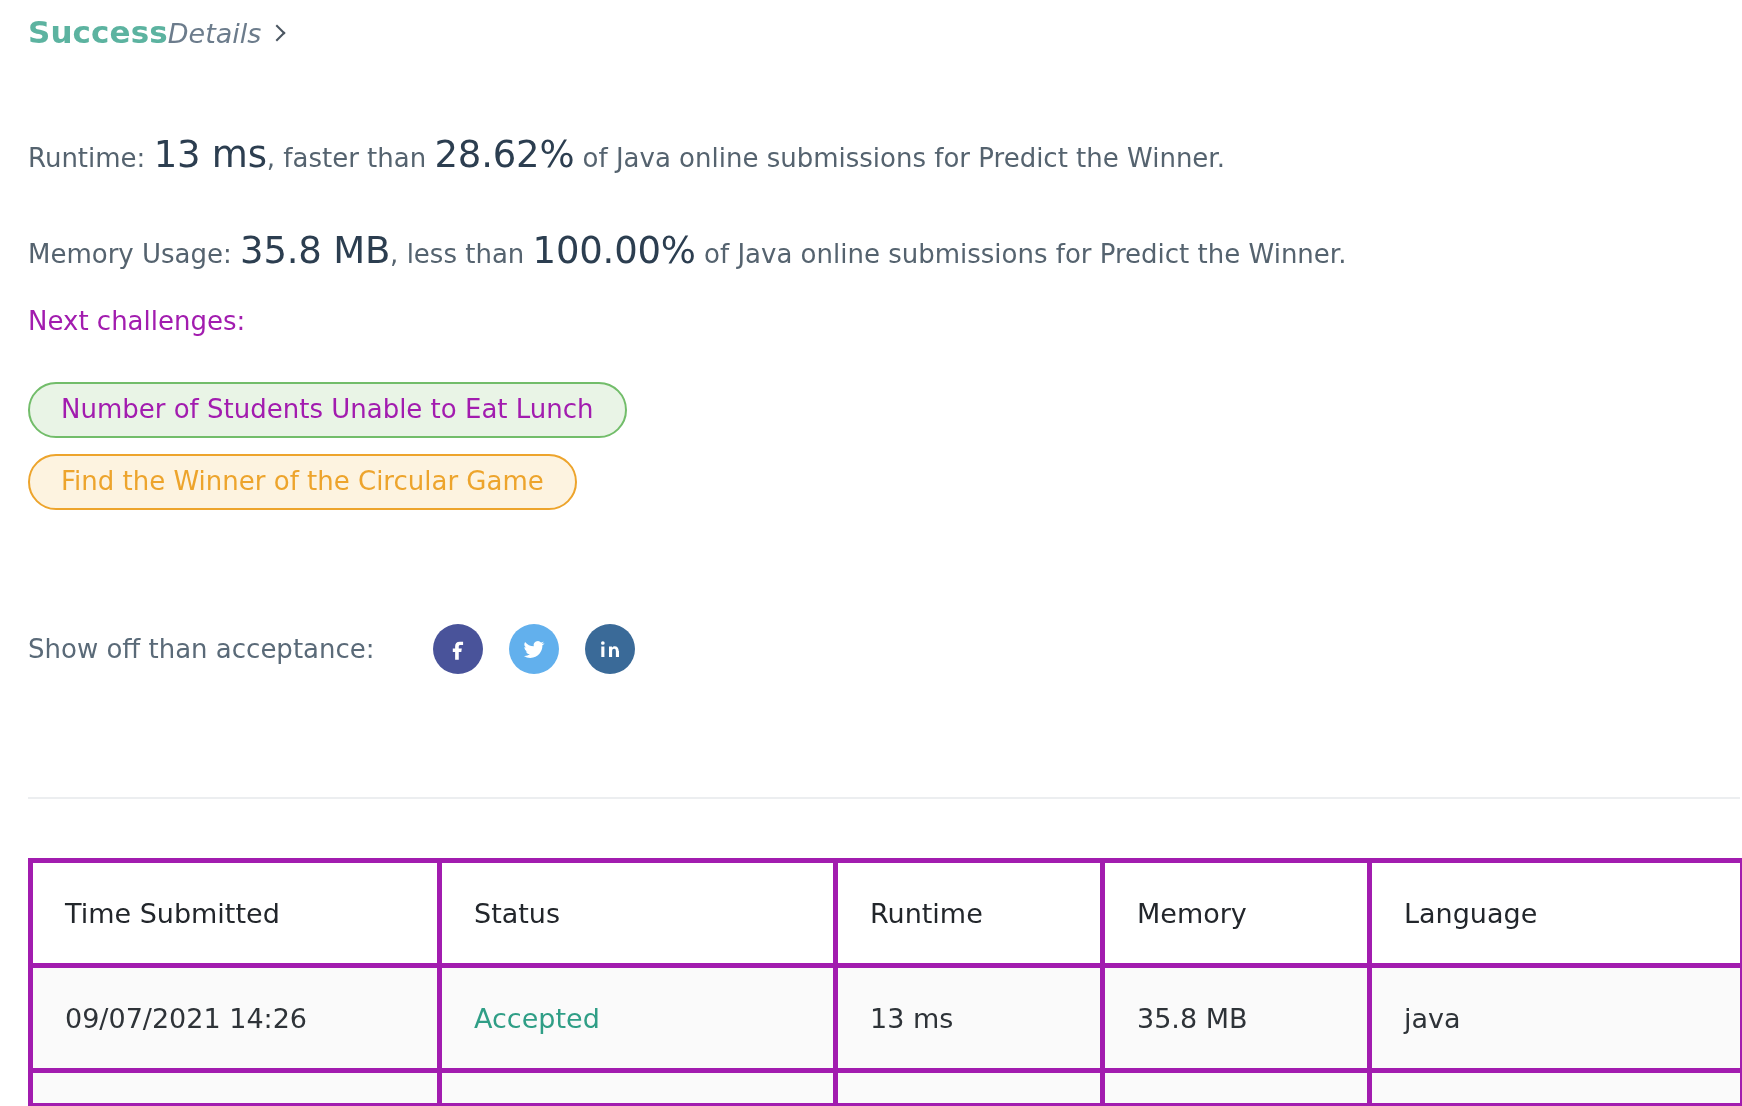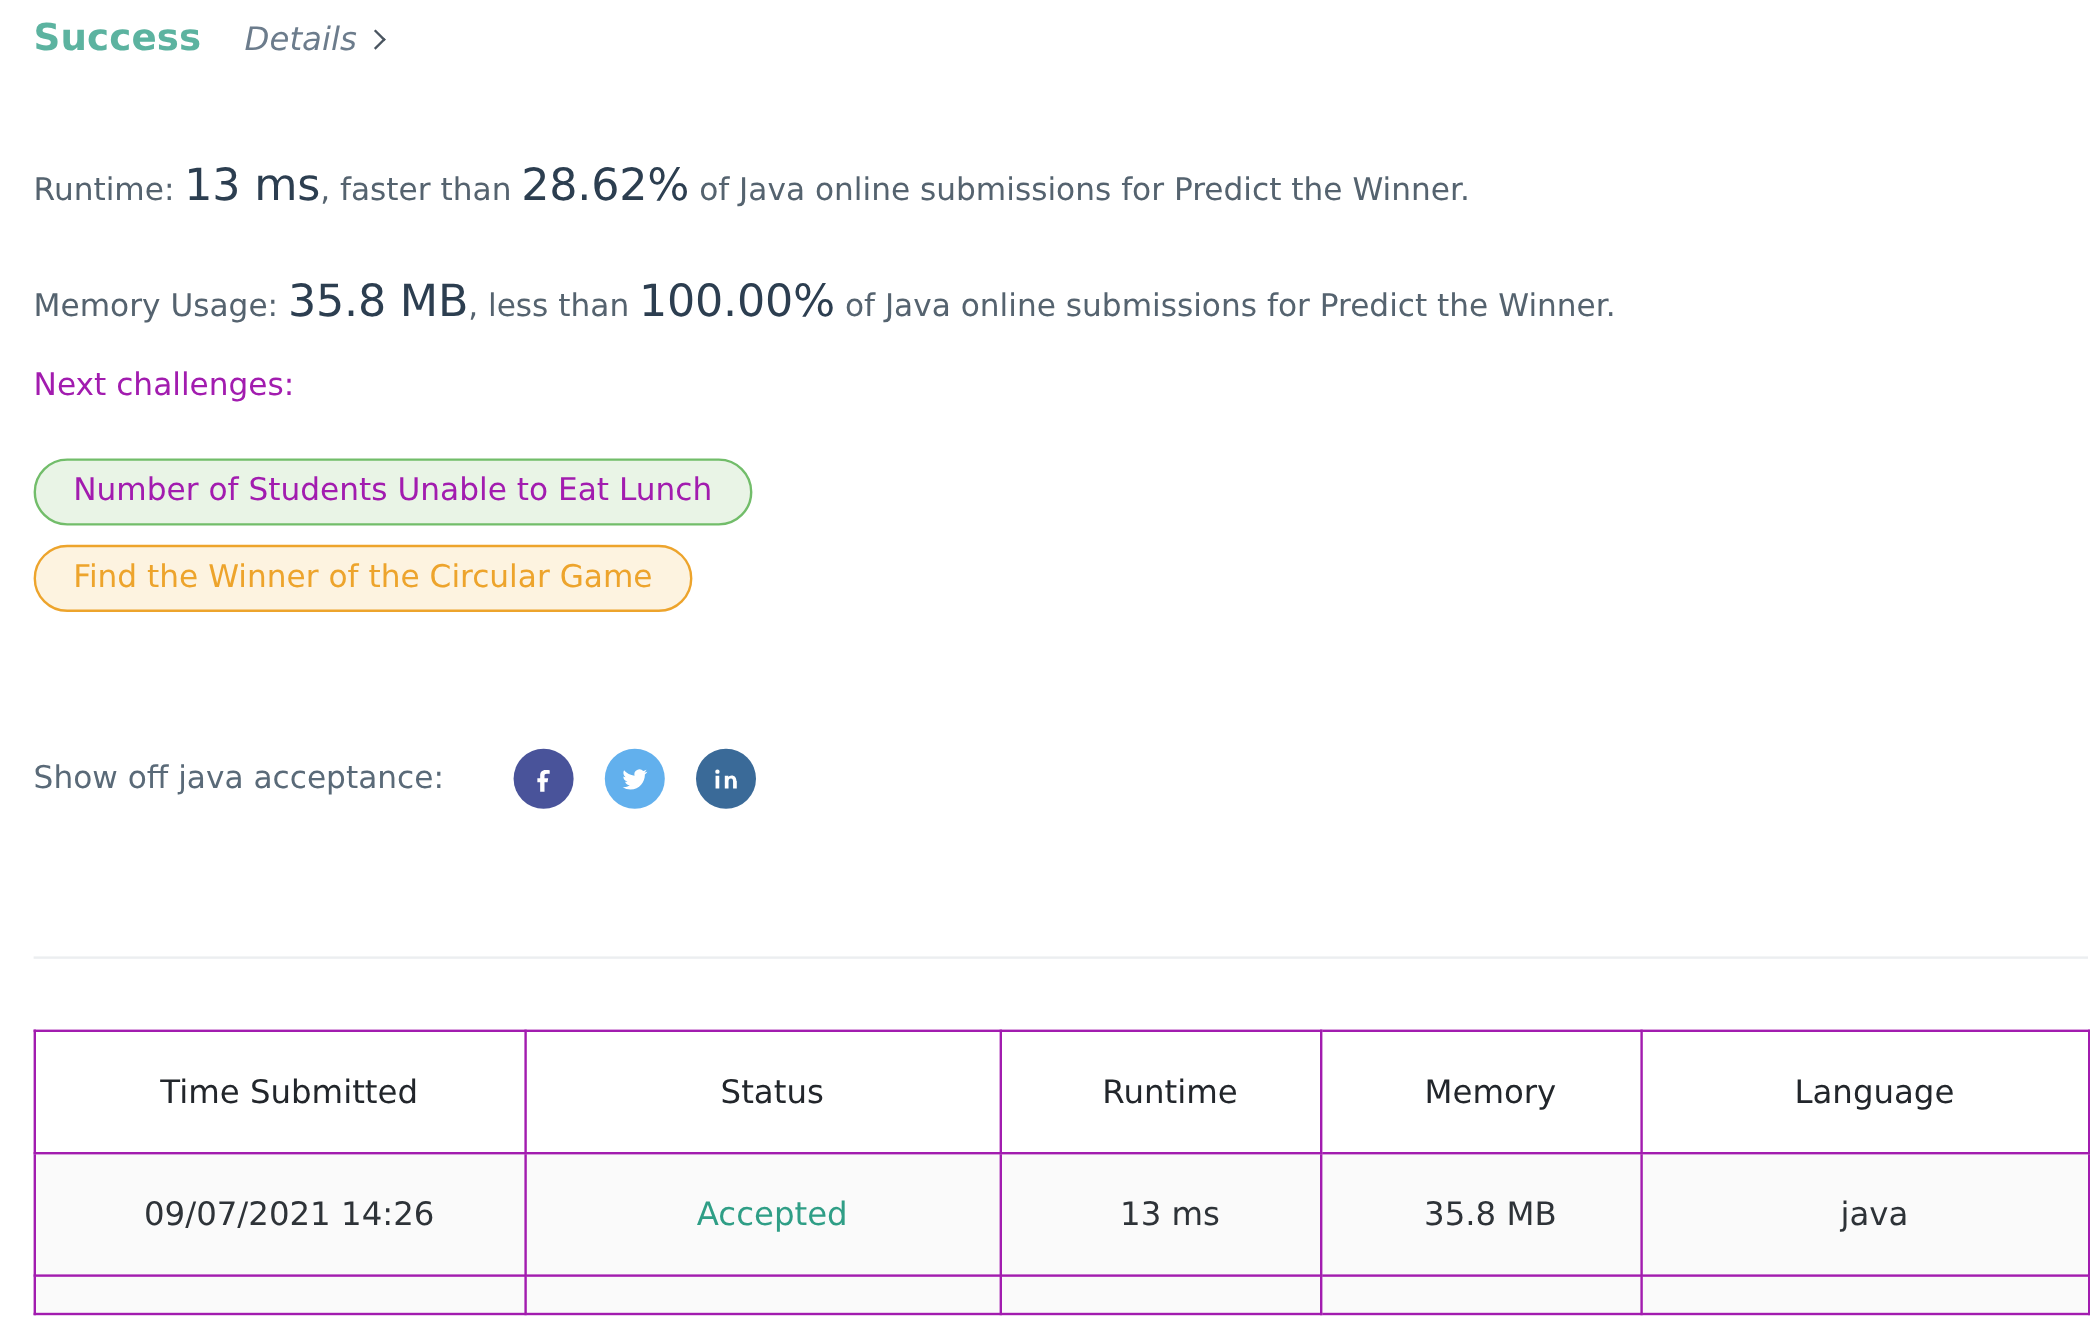--- a/index.html
+++ b/index.html
@@ -16,21 +16,20 @@
     position: relative;
   }
 
   
   .status-bar {
     position: absolute;
     left: 28px;
     top: 14px;
     display: flex;
     align-items: baseline;
-    gap: 36px;
   }
   .status-word {
     font-size: 31px;
     font-weight: 700;
     color: #5cb3a0;
     letter-spacing: .1px;
   }
   .details-link {
     font-size: 27px;
     color: #6c7c8c;
@@ -159,22 +158,22 @@
     table-layout: fixed;
   }
   .subs-table col.c-time { width: 409px; }
   .subs-table col.c-status { width: 396px; }
   .subs-table col.c-runtime { width: 267px; }
   .subs-table col.c-memory { width: 267px; }
   .subs-table col.c-lang { width: 373px; }
 
   .subs-table th,
   .subs-table td {
-    border: 2px solid #a21caf;
-    text-align: center;
+    border: 5px solid #a21caf;
+    text-align: left;
     font-weight: 400;
     padding: 0 17px 0 32px;
     height: 100px;
     font-size: 27px;
     vertical-align: middle;
   }
   .subs-table th {
     color: #22262b;
     background: #ffffff;
   }
@@ -210,21 +209,21 @@
   <span class="label">of Java online submissions for Predict the Winner.</span>
 </div>
 
 <div class="next-label">Next challenges:</div>
 <div class="pills">
   <div class="pill green">Number of Students Unable to Eat Lunch</div>
   <div class="pill amber">Find the Winner of the Circular Game</div>
 </div>
 
 <div class="share-row">
-  <span class="share-label">Show off java acceptance:</span>
+  <span class="share-label">Show off than acceptance:</span>
   <span class="share-icons">
     <span class="social fb">
       <svg width="26" height="26" viewBox="0 0 24 24" aria-hidden="true">
         <path fill="#ffffff" d="M14.6 8.2h2.1V5.4c-.36-.05-1.6-.16-3.05-.16-3.02 0-4.3 1.75-4.3 4.3v2.01H7.2v3.13h2.15V22h3.35v-7.32h2.35l.45-3.13h-2.8v-1.7c0-1.02.3-1.65 1.9-1.65z"></path>
       </svg>
     </span>
     <span class="social tw">
       <svg width="26" height="26" viewBox="0 0 24 24" aria-hidden="true">
         <path fill="#ffffff" d="M21.5 6.6c-.7.32-1.46.53-2.25.63.81-.49 1.43-1.26 1.72-2.17-.76.45-1.6.78-2.49.95a3.9 3.9 0 0 0-6.68 3.56A11.1 11.1 0 0 1 3.74 5.5a3.9 3.9 0 0 0 1.21 5.22c-.64-.02-1.25-.2-1.78-.49v.05a3.92 3.92 0 0 0 3.14 3.84c-.58.16-1.2.18-1.78.07a3.92 3.92 0 0 0 3.66 2.72A7.86 7.86 0 0 1 2.6 18.5a11.08 11.08 0 0 0 6 1.76c7.2 0 11.15-5.97 11.15-11.15l-.01-.51c.77-.55 1.43-1.25 1.96-2z"></path>
       </svg>

